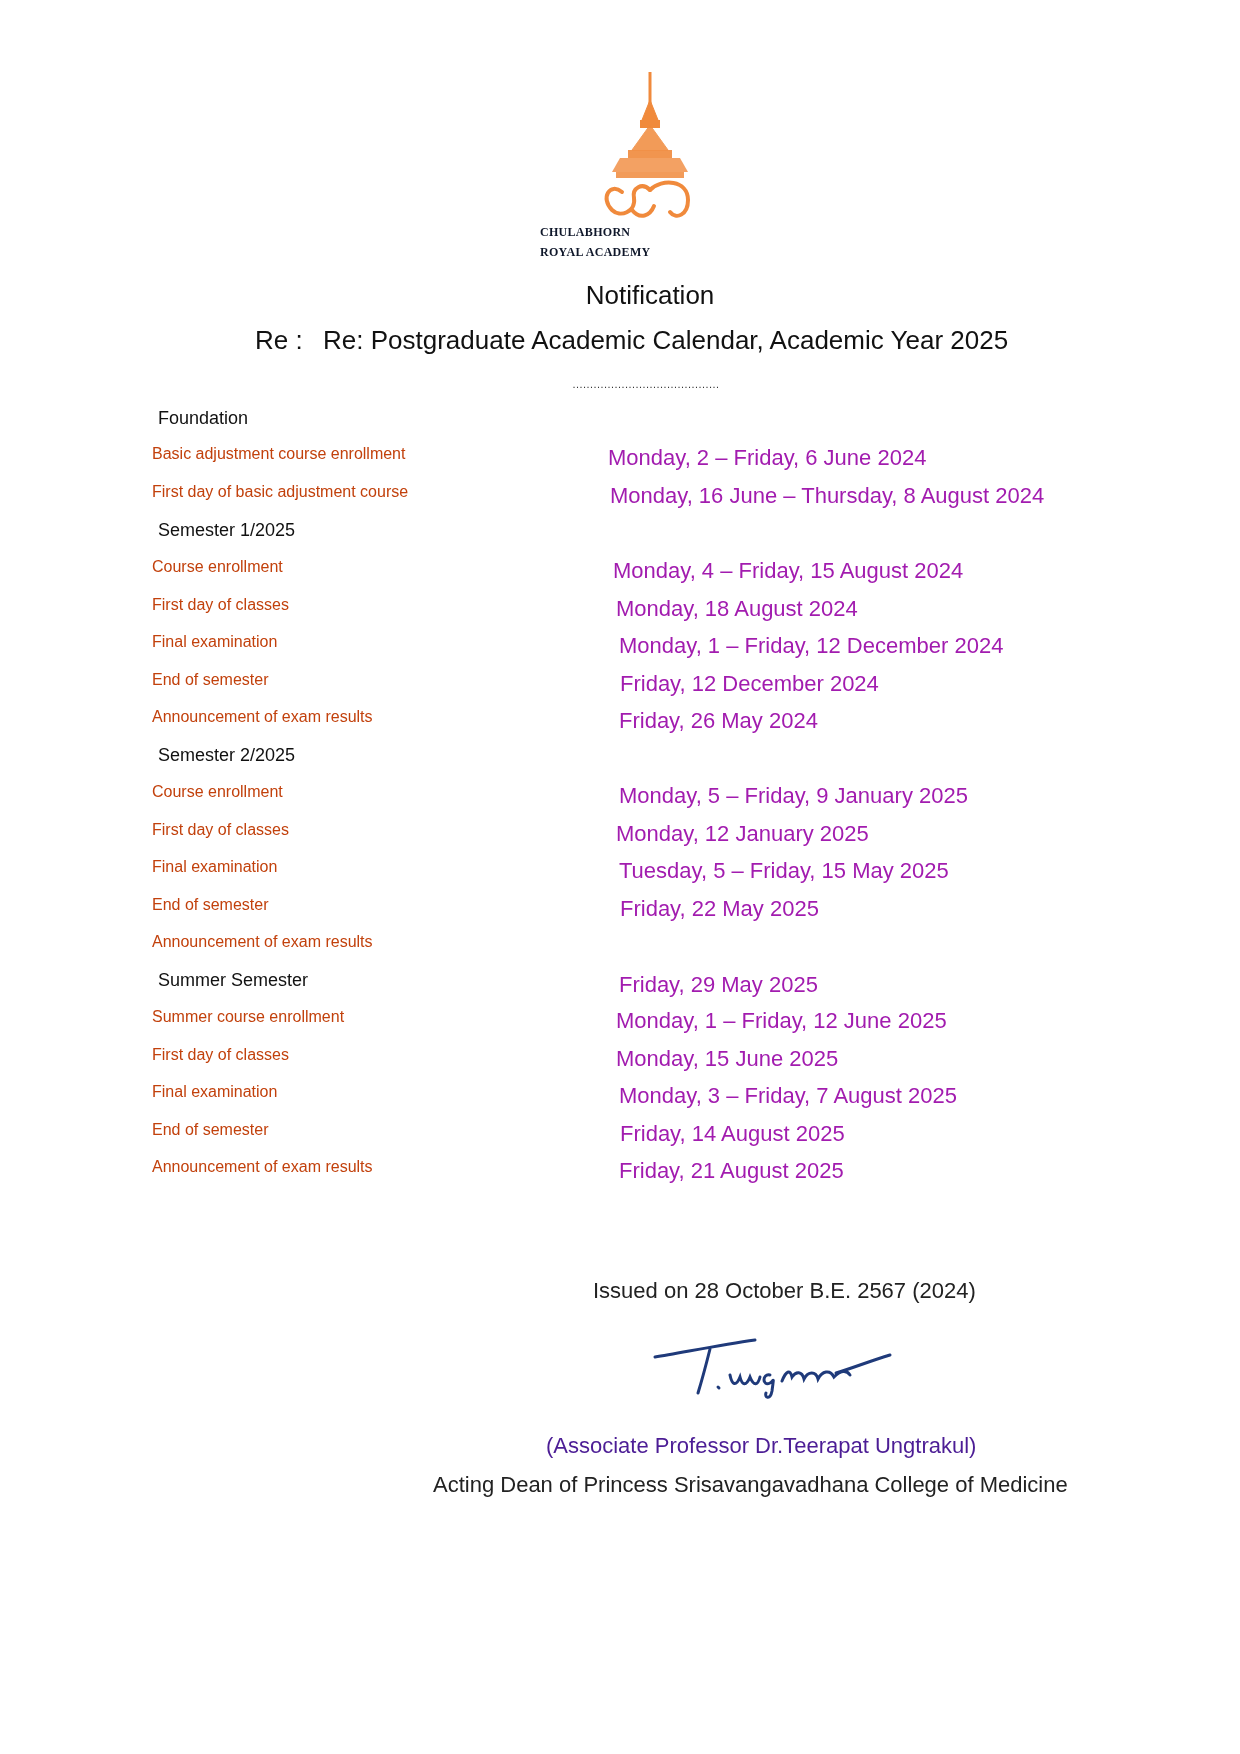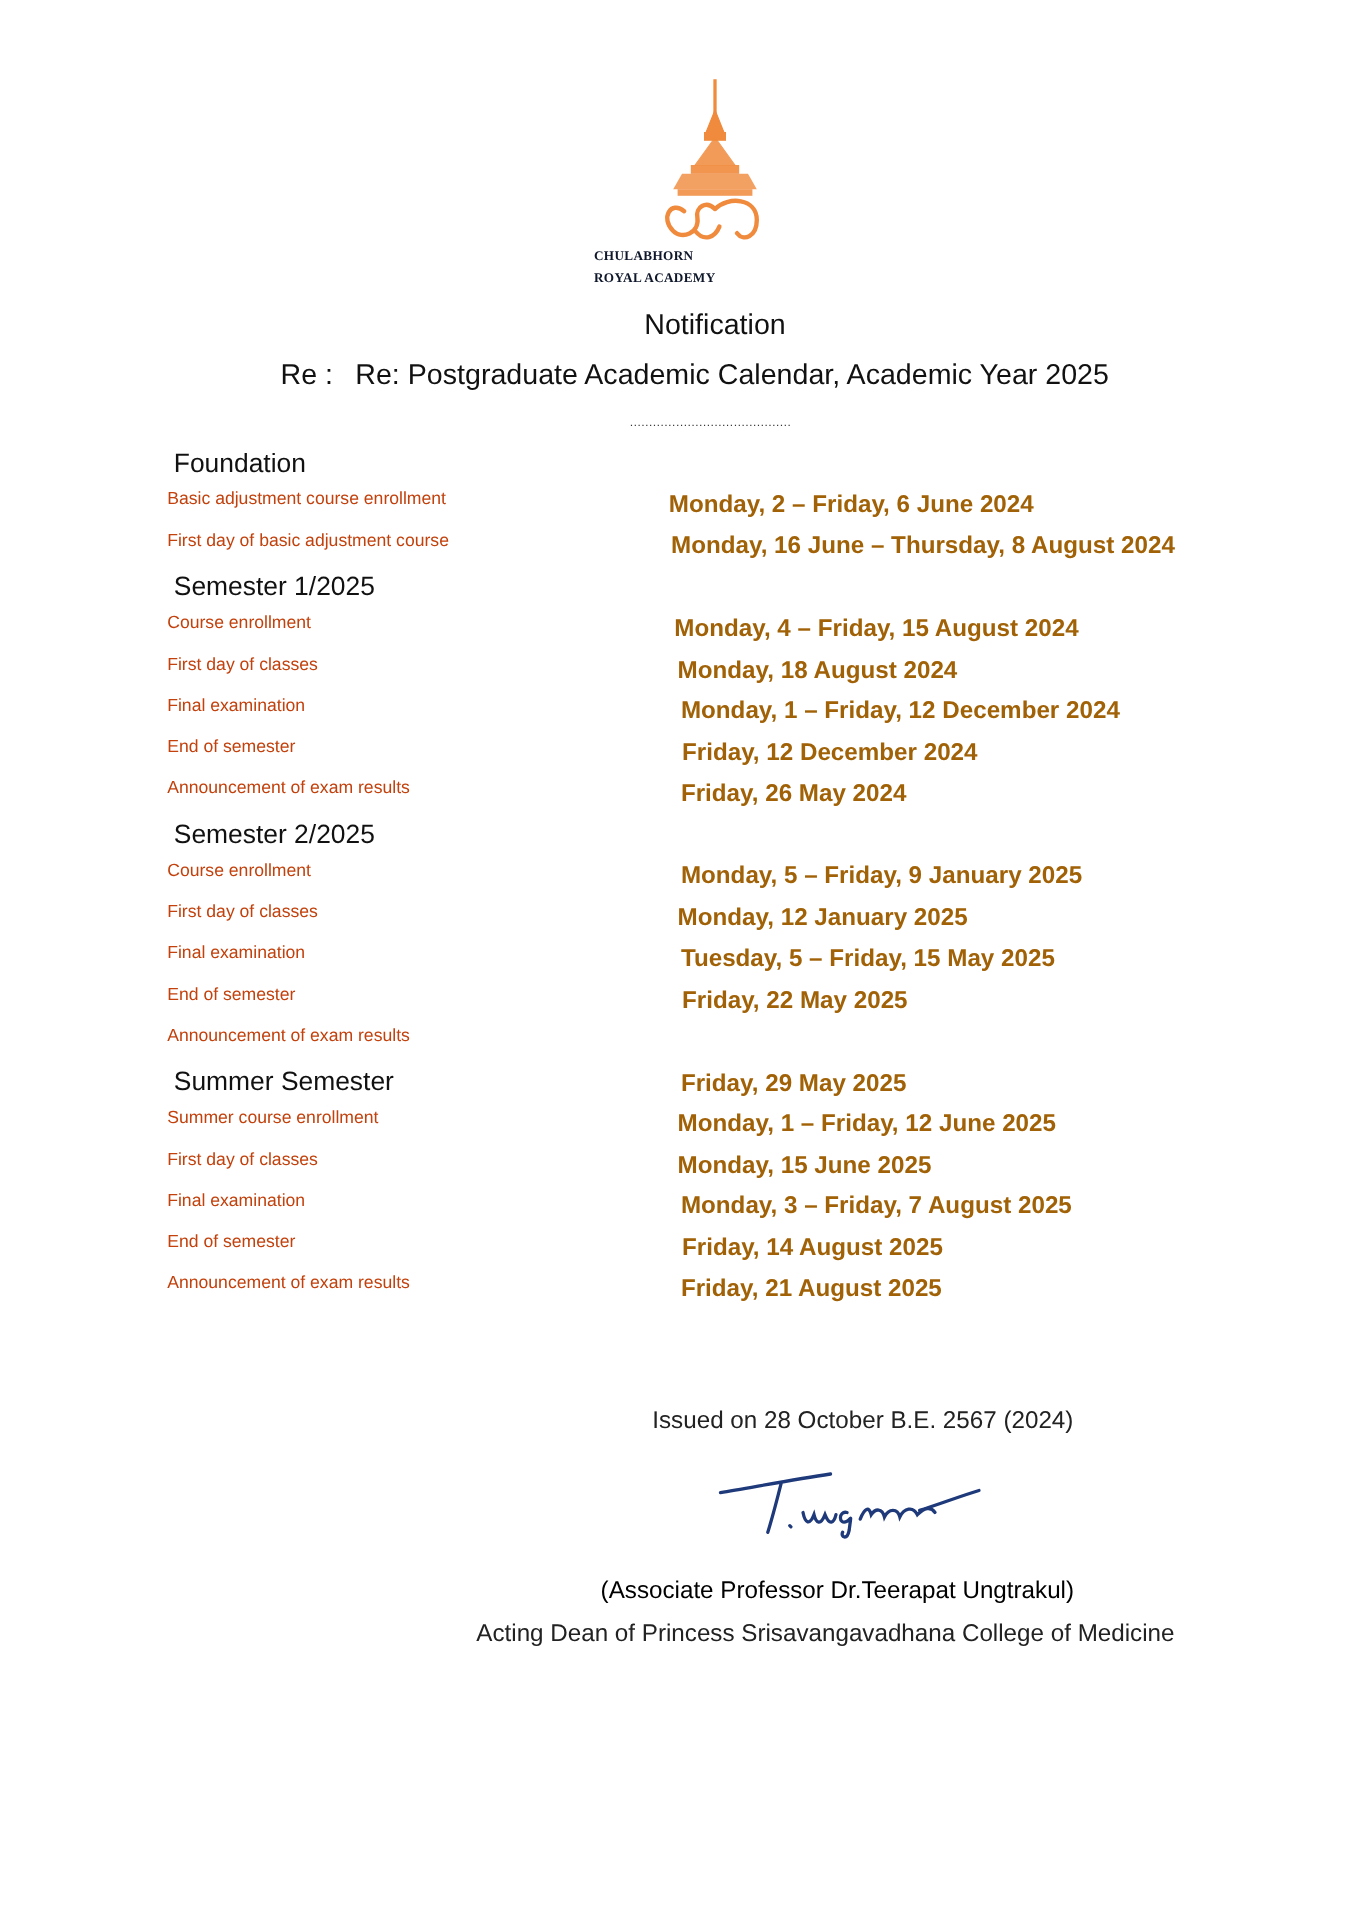--- a/index.html
+++ b/index.html
@@ -10,26 +10,26 @@
   .logo-text { position:absolute; left:540px; width:220px; text-align:left;
                font-family:"Liberation Serif", serif; font-weight:bold; color:#0f172a;
                font-size:12px; letter-spacing:0.3px; }
   .lt1 { top:225px; }
   .lt2 { top:245px; }
   .notif { position:absolute; top:280px; left:0; width:1300px; text-align:center;
            font-size:26px; color:#111; }
   .re { position:absolute; top:325px; left:255px; font-size:26px; white-space:nowrap; }
   .re .pre { display:inline-block; width:68px; }
   .dots { position:absolute; top:378px; left:572px; font-size:11px; letter-spacing:-0.5px; color:#333; }
-  .sec-h { position:absolute; left:158px; font-size:24px; color:#111; }
+  .sec-h { position:absolute; left:158px; font-size:18px; color:#111; }
   .lbl { position:absolute; left:152px; font-size:16px; font-weight:300; color:#c2410c; white-space:nowrap; }
-  .dt  { position:absolute; font-size:22px; font-weight:700; color:#a16207; white-space:nowrap; }
+  .dt  { position:absolute; font-size:22px; font-weight:400; color:#a21caf; white-space:nowrap; }
   .issued { position:absolute; top:1278px; left:593px; font-size:22px; color:#222; white-space:nowrap; }
   .sig { position:absolute; top:1335px; left:650px; width:250px; height:70px; }
-  .name { position:absolute; top:1433px; left:546px; font-size:22px; color:#000000; white-space:nowrap; }
+  .name { position:absolute; top:1433px; left:546px; font-size:22px; color:#4c1d95; white-space:nowrap; }
   .title { position:absolute; top:1472px; left:433px; font-size:22px; color:#222; white-space:nowrap; }
 </style>
 </head>
 <body>
 
 <div class="logo">
   <svg width="160" height="155" viewBox="0 0 160 155">
     <g fill="#f08a3c" stroke="#f08a3c">
       <line x1="80" y1="2" x2="80" y2="40" stroke-width="3"></line>
       <polygon points="80,30 72,50 88,50" stroke-width="1"></polygon>

